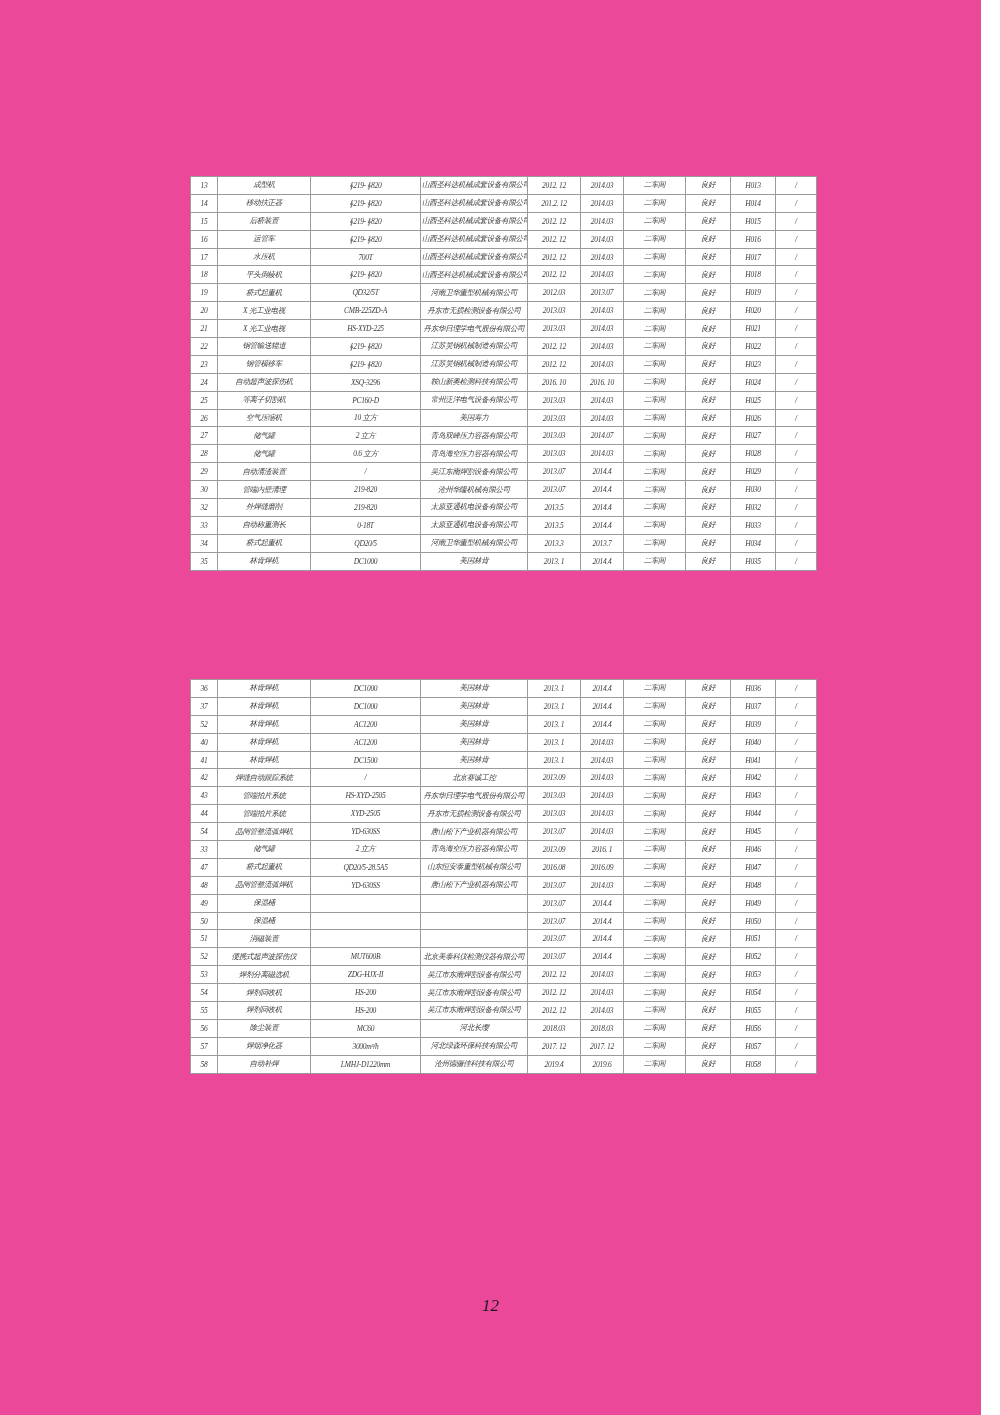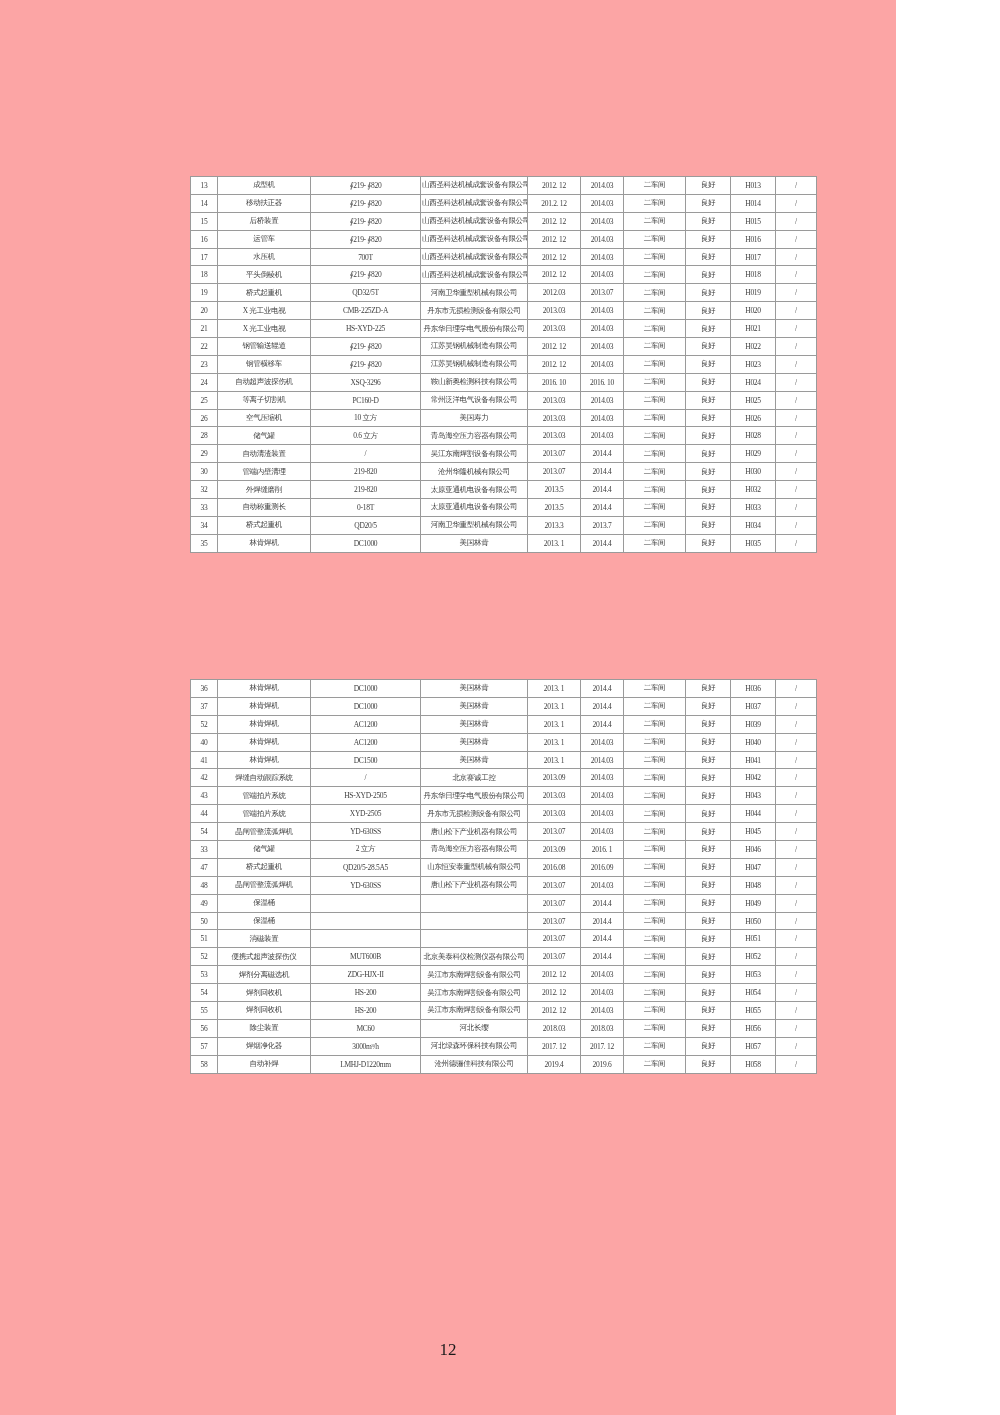--- a/index.html
+++ b/index.html
@@ -2,26 +2,27 @@
 <html><head>
 <meta charset="utf-8">
 <style>
   html, body {
     margin: 0;
     padding: 0;
     background: #ffffff;
   }
   .page {
     position: relative;
-    width: 896px;
+    width: 981px;
     height: 1415px;
-    background: #fca5a5;
+    background: #ec4899;
     overflow: hidden;
     font-family: "Liberation Serif", serif;
     color: #3d3d3d;
+    font-style: italic;
   }
   table.equip-table {
     position: absolute;
     left: 190px;
     width: 626px;
     border-collapse: collapse;
     table-layout: fixed;
     background: #ffffff;
   }
   table.equip-table.t1 { top: 176px; }
@@ -51,21 +52,20 @@
   col.c-slash { width: 41px; }
   .page-number {
     position: absolute;
     top: 1296px;
     left: 0;
     width: 100%;
     text-align: center;
     font-size: 17px;
     color: #1a1a1a;
     font-family: "Liberation Serif", serif;
-    margin-top: 44px;
   }
 </style>
 </head>
 <body>
 
 <div class="page">
 
   <table class="equip-table t1">
     <colgroup>
       <col class="c-no">
@@ -242,20 +242,32 @@
           <td>10 立方</td>
           <td>美国寿力</td>
           <td>2013.03</td>
           <td>2014.03</td>
           <td>二车间</td>
           <td>良好</td>
           <td>H026</td>
           <td>/</td>
         </tr>
         <tr>
+          <td>27</td>
+          <td>储气罐</td>
+          <td>2 立方</td>
+          <td>青岛双峰压力容器有限公司</td>
+          <td>2013.03</td>
+          <td>2014.07</td>
+          <td>二车间</td>
+          <td>良好</td>
+          <td>H027</td>
+          <td>/</td>
+        </tr>
+        <tr>
           <td>28</td>
           <td>储气罐</td>
           <td>0.6 立方</td>
           <td>青岛海空压力容器有限公司</td>
           <td>2013.03</td>
           <td>2014.03</td>
           <td>二车间</td>
           <td>良好</td>
           <td>H028</td>
           <td>/</td>

